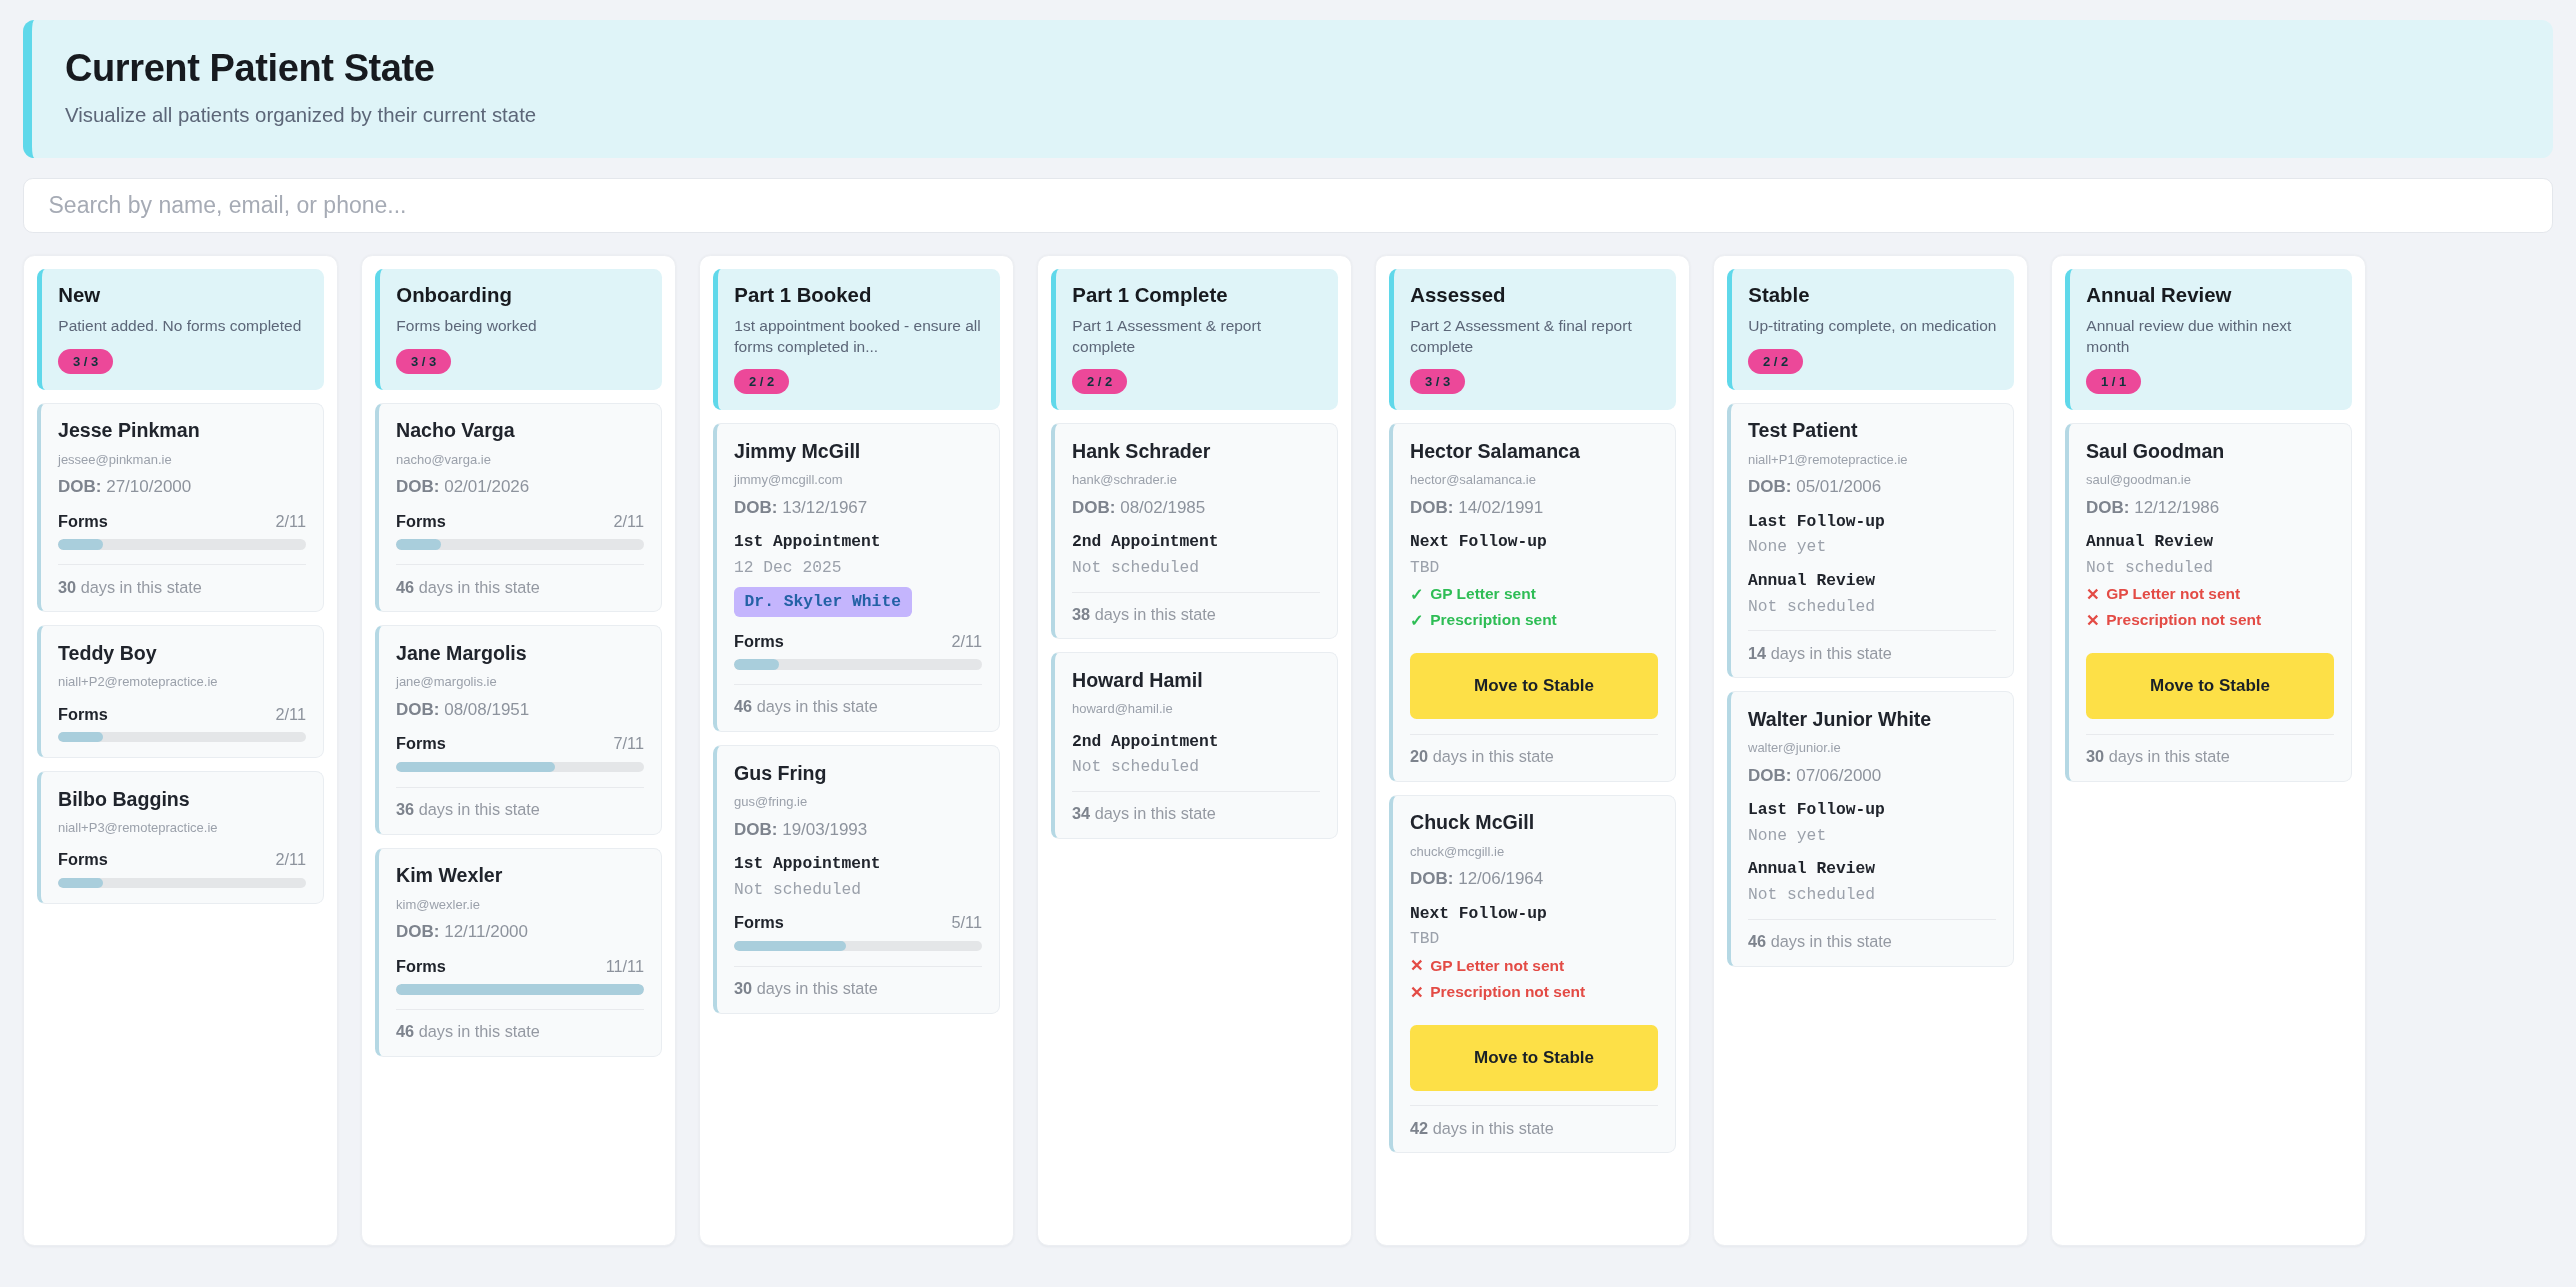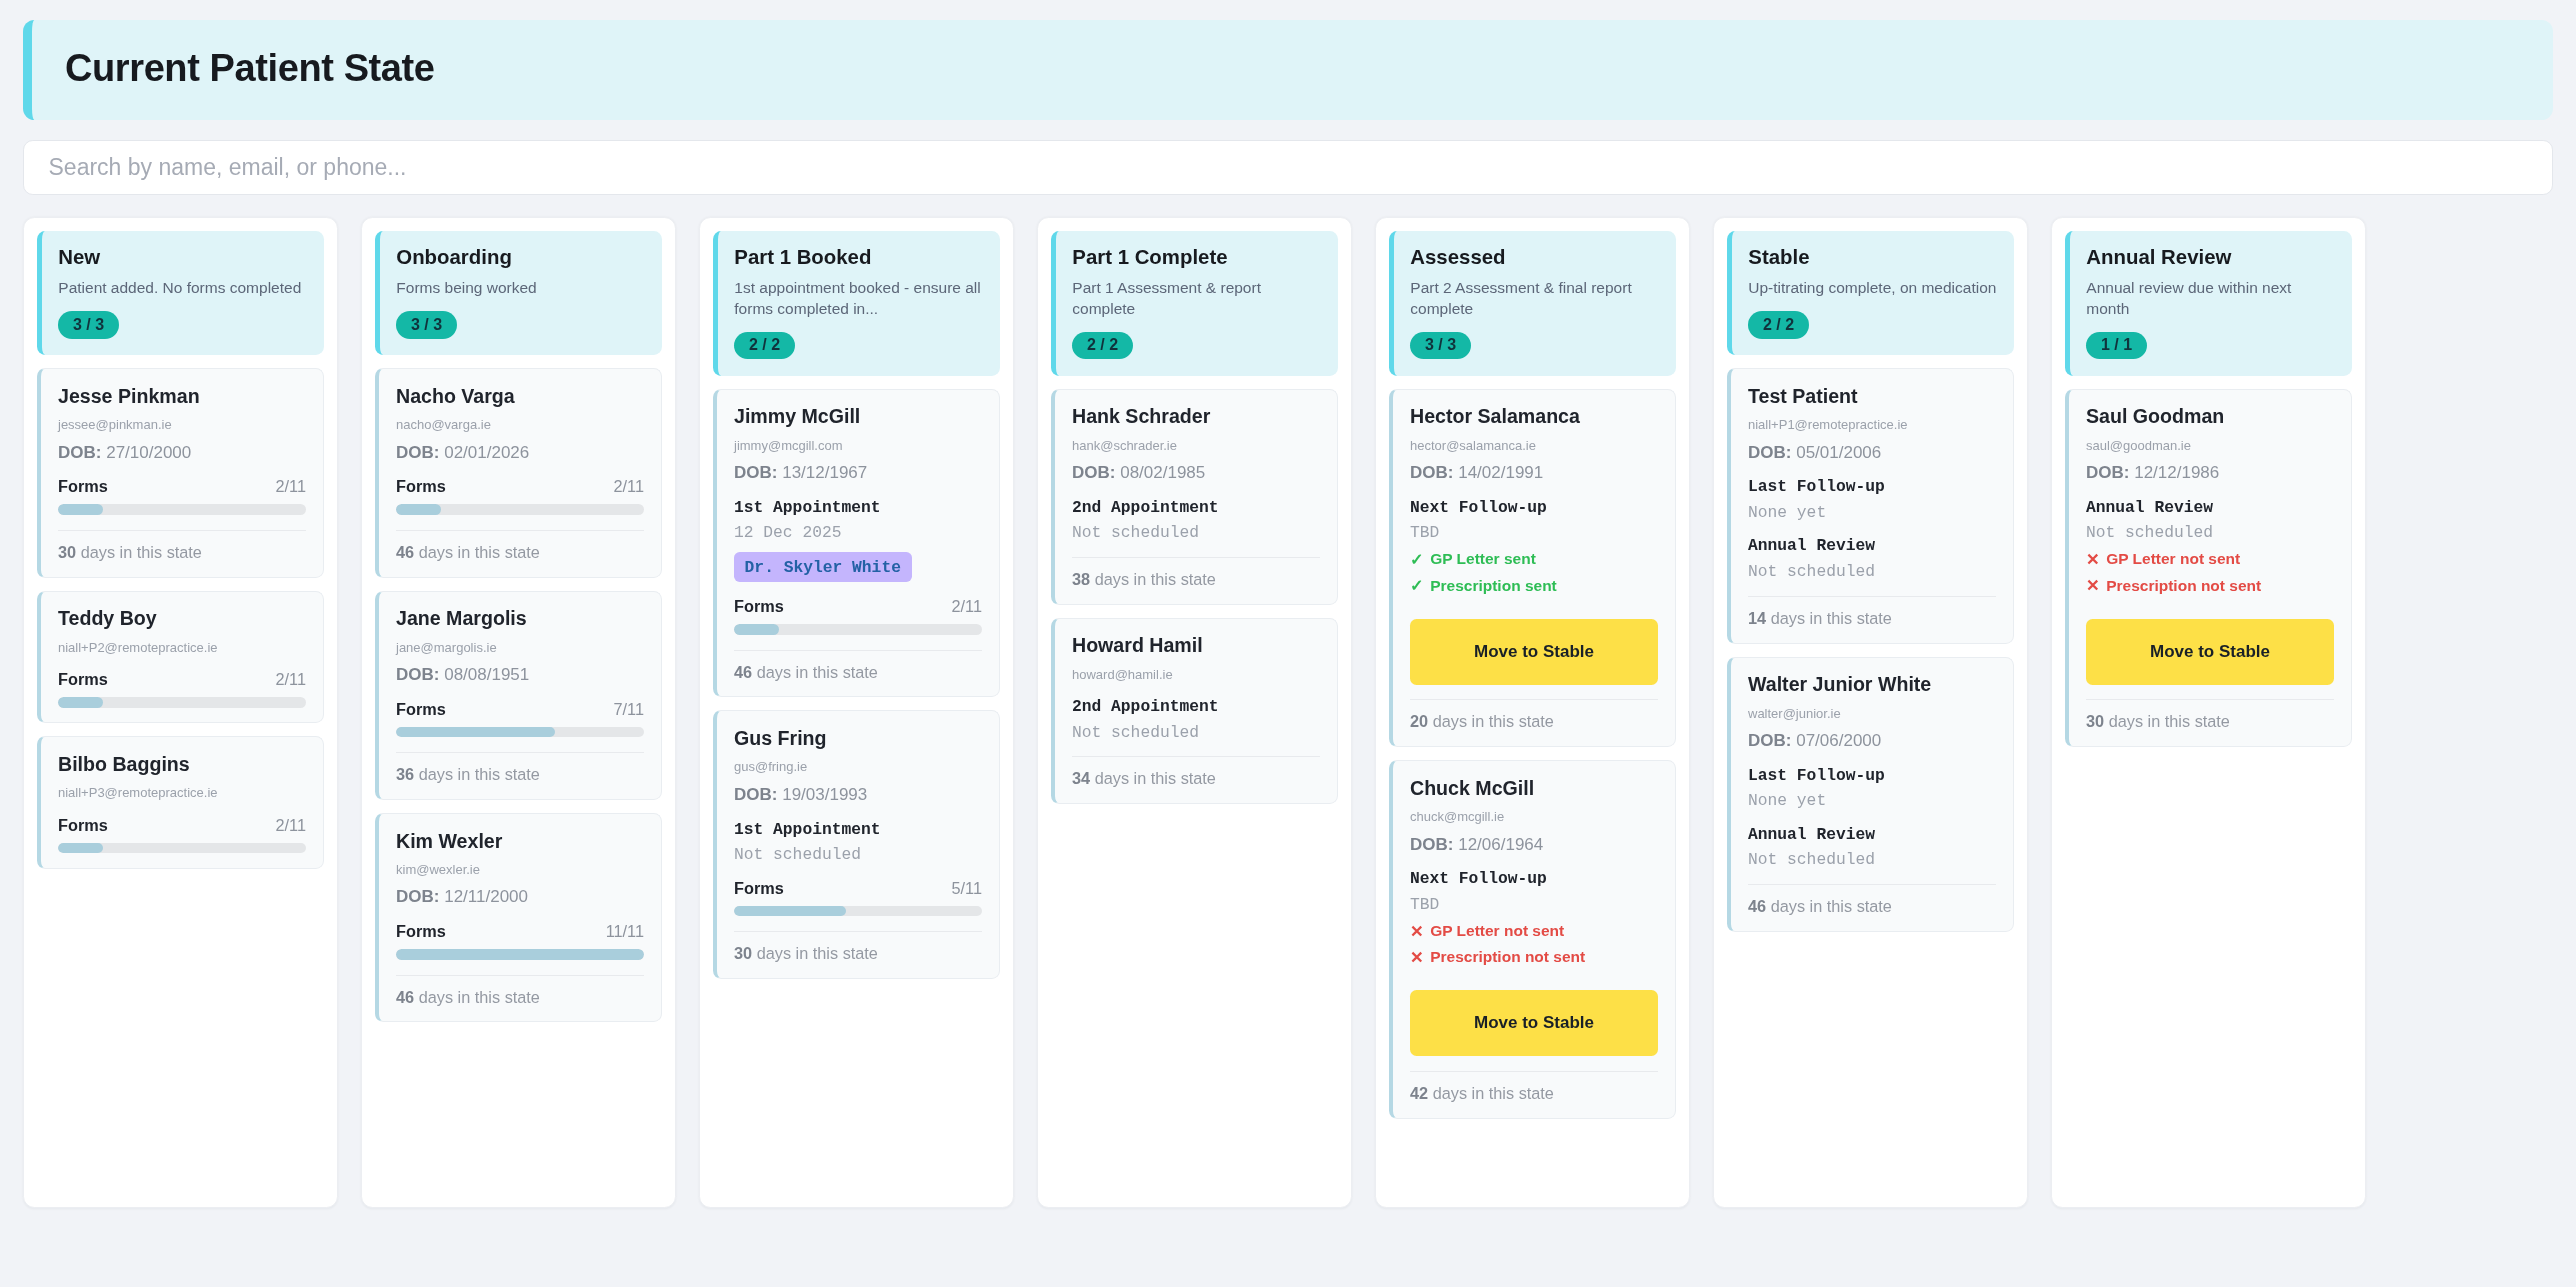--- a/index.html
+++ b/index.html
@@ -90,23 +90,23 @@
   }
   .col-head .desc {
     font-size: 15.5px;
     color: #5c6678;
     margin-top: 9px;
     line-height: 1.32;
   }
   .col-head .count {
     display: inline-block;
     margin-top: 12.2px;
-    background: #14b8a6;
+    background: #ec4899;
     color: #10333c;
-    font-size: 16px;
+    font-size: 13px;
     font-weight: bold;
     border-radius: 815px;
     padding: 4.9px 14.7px;
   }
 
   
   .pcard {
     margin-top: 13px;
     background: #f8fafb;
     border: 0.8px solid #e9edf1;
@@ -219,20 +219,21 @@
     font-size: 16.3px;
     color: #9499a2;
   }
   .card-foot b { color: #7d838d; font-weight: bold; }
 </style>
 </head>
 <body>
 
 <div id="page-header">
   <div class="title">Current Patient State</div>
+  <div class="subtitle">Visualize all patients organized by their current state</div>
 </div>
 
 <div id="search-bar">
   <input id="search-input" type="text" placeholder="Search by name, email, or phone..." style="">
 </div>
 
 <div id="board">
     <div class="column">
       <div class="col-head"><div class="name">New</div><div class="desc">Patient added. No forms completed</div><span class="count">3 / 3</span></div>
       <div class="pcard">

